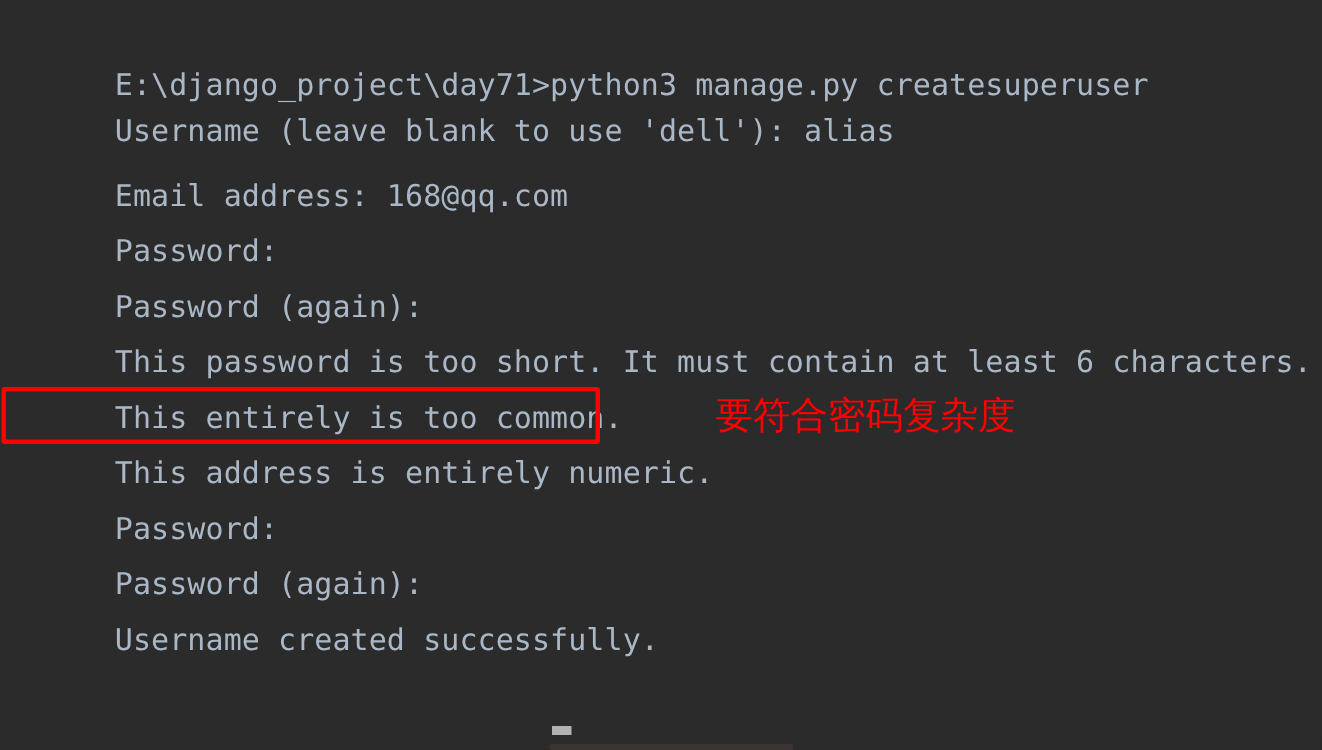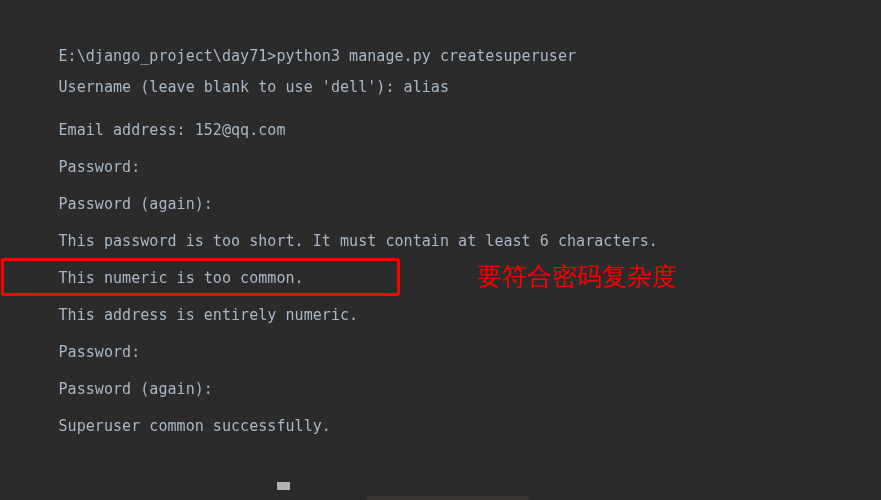--- a/index.html
+++ b/index.html
@@ -30,21 +30,21 @@
     height: 490px;
   }
 
   .console-line {
     position: absolute;
     left: 4px;
     height: 37px;
     line-height: 37px;
     white-space: pre;
     font-family: "DejaVu Sans Mono", monospace;
-    font-size: 15px;
+    font-size: 20px;
     letter-spacing: 0.05px;
     color: #a9b7c6;
   }
 
   .console-line .seg {
     white-space: pre;
   }
 
   
   .ln0  { top: 1px;   }
@@ -127,53 +127,53 @@
 
     <div class="console-line ln0">
       <span class="seg">E:\django_project\day71&gt;python3 manage.py createsuperuser</span>
     </div>
 
     <div class="console-line ln1">
       <span class="seg">Username (leave blank to use 'dell'): alias</span>
     </div>
 
     <div class="console-line ln2">
-      <span class="seg">Email address: 152@qq.com</span>
+      <span class="seg">Email address: 168@qq.com</span>
     </div>
 
     <div class="console-line ln3">
       <span class="seg">Password:</span>
     </div>
 
     <div class="console-line ln4">
       <span class="seg">Password (again):</span>
     </div>
 
     <div class="console-line ln5">
       <span class="seg">This password is too short. It must contain at least 6 characters.</span>
     </div>
 
     <div class="console-line ln6">
-      <span class="seg">This numeric is too common.</span>
+      <span class="seg">This entirely is too common.</span>
     </div>
 
     <div class="console-line ln7">
       <span class="seg">This address is entirely numeric.</span>
     </div>
 
     <div class="console-line ln8">
       <span class="seg">Password:</span>
     </div>
 
     <div class="console-line ln9">
       <span class="seg">Password (again):</span>
     </div>
 
     <div class="console-line ln10">
-      <span class="seg">Superuser common successfully.</span>
+      <span class="seg">Username created successfully.</span>
     </div>
 
     <div class="console-line ln11">
       <span class="seg"></span>
     </div>
 
     <div class="console-line ln12">
       <span class="seg">E:\django_project\day71&gt;</span><span id="cursor-block"></span>
     </div>
 

